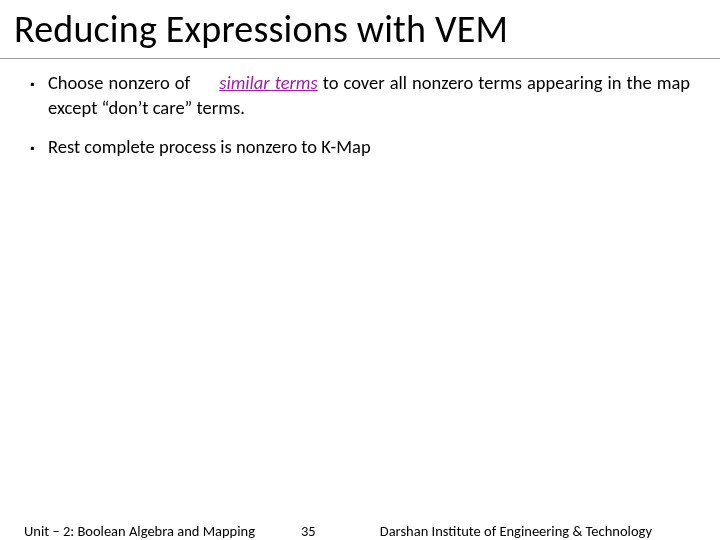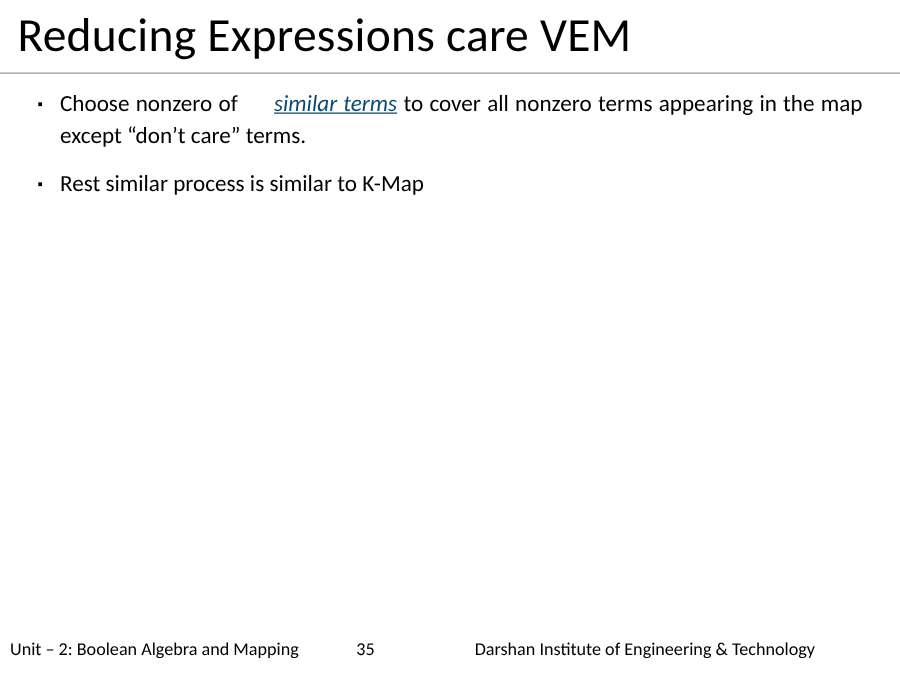--- a/index.html
+++ b/index.html
@@ -37,30 +37,30 @@
     flex: 0 0 18px;
     font-size: 12px;
     padding-top: 5px;
   }
   .bullet-text {
     flex: 1;
     text-align: justify;
   }
   .emph {
     font-style: italic;
-    color: #0c4a6e;
+    color: #a21caf;
     text-decoration: underline;
     margin-left: 24px;
   }
   .footer {
     position: absolute;
-    bottom: 12px;
+    bottom: 0;
     left: 0;
     width: 100%;
-    padding: 0 8px;
+    padding: 0 24px;
     display: flex;
     align-items: baseline;
     font-size: 14.5px;
   }
   .footer-left {
     flex: 0 0 auto;
   }
   .footer-num {
     flex: 0 0 auto;
     margin-left: 46px;
@@ -70,35 +70,35 @@
   .footer-right {
     flex: 1;
     text-align: center;
   }
 </style>
 </head>
 <body>
 
 <div class="slide">
 
-  <h1 class="title">Reducing Expressions care VEM</h1>
+  <h1 class="title">Reducing Expressions with VEM</h1>
 
   <div class="content">
 
     <div class="bullet-item">
       <div class="bullet-marker">▪</div>
       <div class="bullet-text">
         <span>Choose nonzero of </span><span class="emph">similar terms</span><span> to cover all nonzero terms appearing in the map except “don’t care” terms.</span>
       </div>
     </div>
 
     <div class="bullet-item">
       <div class="bullet-marker">▪</div>
       <div class="bullet-text">
-        <span>Rest similar process is similar to K-Map</span><span class="emph"></span><span></span>
+        <span>Rest complete process is nonzero to K-Map</span><span class="emph"></span><span></span>
       </div>
     </div>
 
   </div>
 
   <div class="footer">
     <span class="footer-left">Unit – 2: Boolean Algebra and Mapping</span>
     <span class="footer-num">35</span>
     <span class="footer-right">Darshan Institute of Engineering &amp; Technology</span>
   </div>

